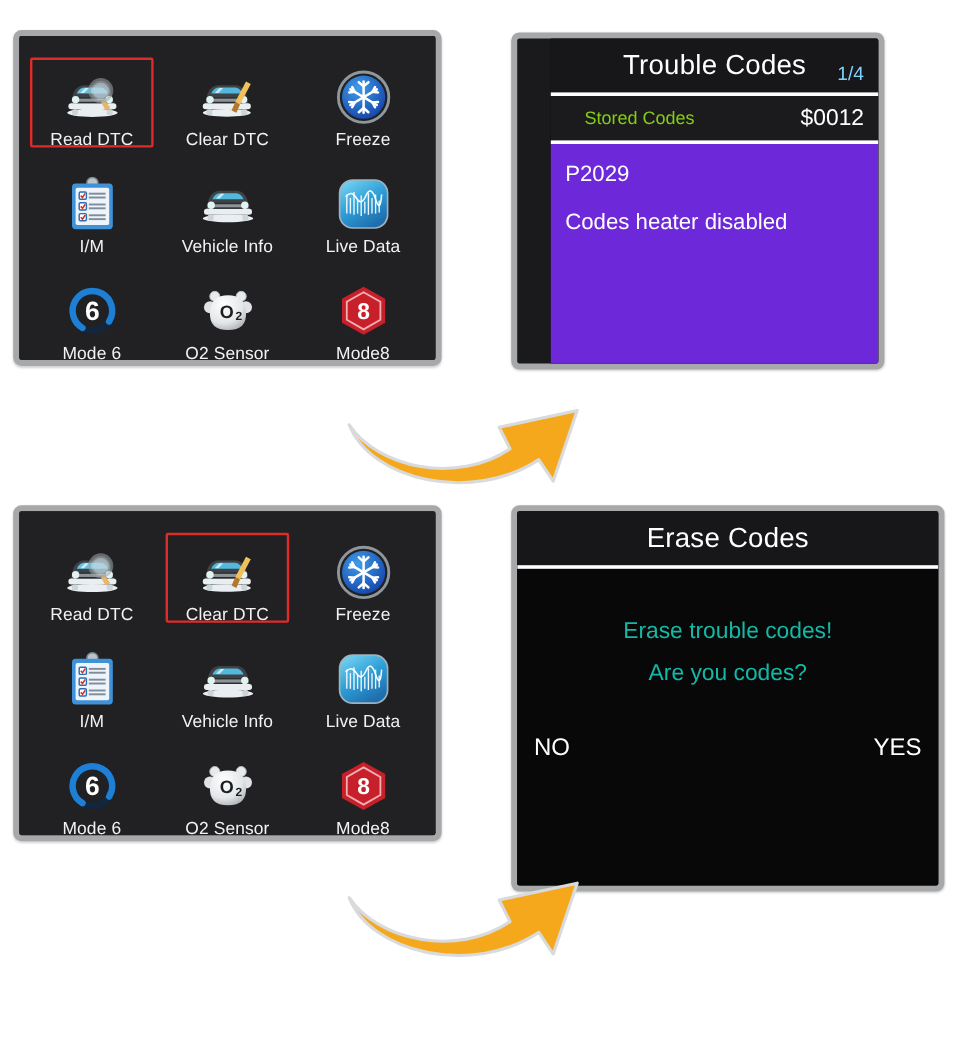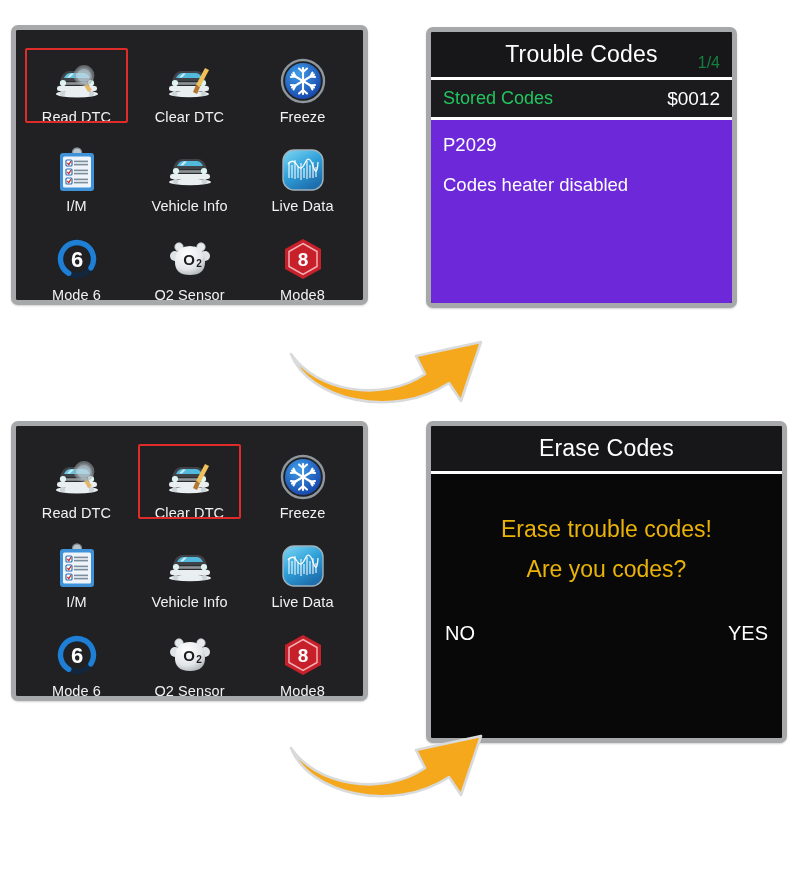--- a/index.html
+++ b/index.html
@@ -15,21 +15,21 @@
   .device {
     position: absolute;
     border: 5px solid #a6a8aa;
     border-radius: 7px;
     background: #1a1a1c;
     overflow: hidden;
     box-shadow: 0 1px 2px rgba(0,0,0,.18);
   }
   .dev-menu-1 { left: 11px;  top: 25px;  width: 357px; height: 280px; }
   .dev-menu-2 { left: 11px;  top: 421px; width: 357px; height: 280px; }
-  .dev-dtc    { left: 426px; top: 27px;  width: 311px; height: 281px; }
+  .dev-dtc    { left: 426px; top: 27px;  width: 311px; height: 281px; padding-left: 28px; }
   .dev-erase  { left: 426px; top: 421px; width: 361px; height: 322px; }
 
   
   .menu-inner {
     width: 100%; height: 100%;
     background: #212123;
     display: grid;
     grid-template-columns: repeat(3, 1fr);
     grid-template-rows: repeat(3, 1fr);
     padding: 6px 4px 10px 4px;
@@ -65,41 +65,41 @@
     background: #17171a;
     height: 48px;
     display:flex; align-items:center; justify-content:center;
     border-bottom: 3px solid #ffffff;
   }
   .scr-title {
     color:#ffffff; font-size:23px; font-weight:400; letter-spacing:.2px;
   }
   .scr-page {
     position:absolute; right:12px; bottom:5px;
-    color:#15803d; font-size:16px;
+    color:#7dd3fc; font-size:16px;
   }
   .scr-row {
     background:#1b1b1e;
     height: 40px;
     display:flex; align-items:center; justify-content:space-between;
     padding: 0 12px;
     border-bottom: 3px solid #ffffff;
   }
-  .scr-row .k { color:#22c55e; font-size:18px; }
+  .scr-row .k { color:#84cc16; font-size:15px;margin-left:16px; }
   .scr-row .v { color:#ffffff; font-size:19px; }
   .scr-body { flex:1; background:#6d28d9; padding: 14px 12px 0 12px; }
   .scr-body .line { color:#ffffff; font-size:18.5px; margin-bottom:18px; }
 
   
   .dlg-body {
     flex:1; background:#080808;
     display:flex; flex-direction:column; align-items:center;
     padding-top: 42px;
   }
-  .dlg-msg { color:#eab308; font-size:23px; margin-bottom: 13px; text-align:right; }
+  .dlg-msg { color:#14b8a6; font-size:19px; margin-bottom: 13px; text-align:right; }
   .dlg-btns {
     width:100%; margin-top: 26px;
     display:flex; justify-content:space-between;
     padding: 0 14px;
   }
   .dlg-btns .b { color:#ffffff; font-size:20px; }
 
   
   .arrow { position:absolute; }
   .arrow-1 { left: 285px; top: 312px; width: 225px; height: 95px; }

